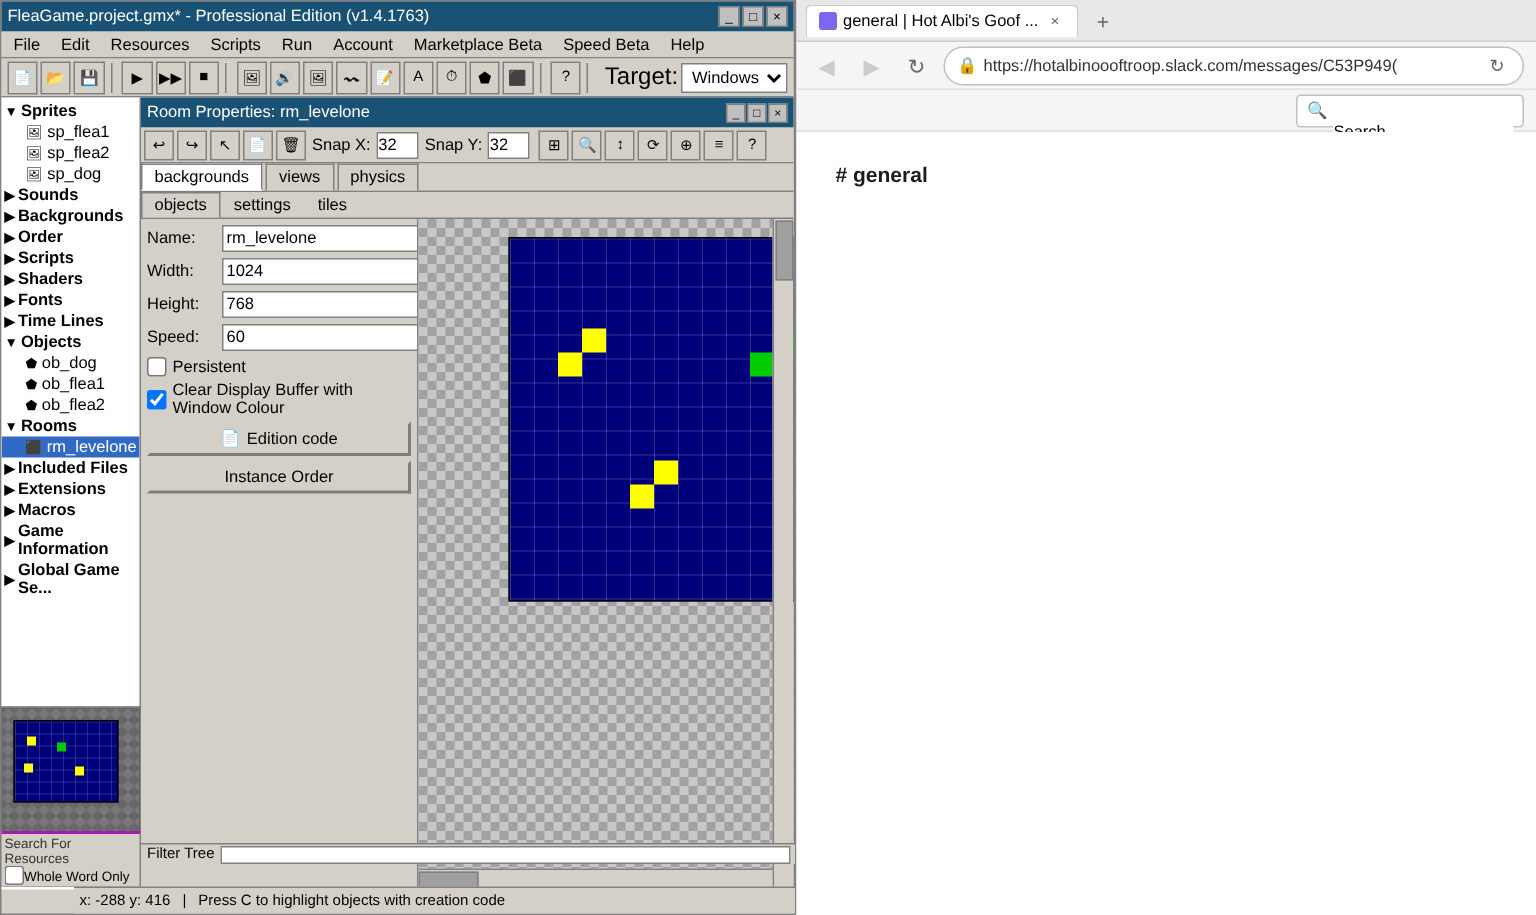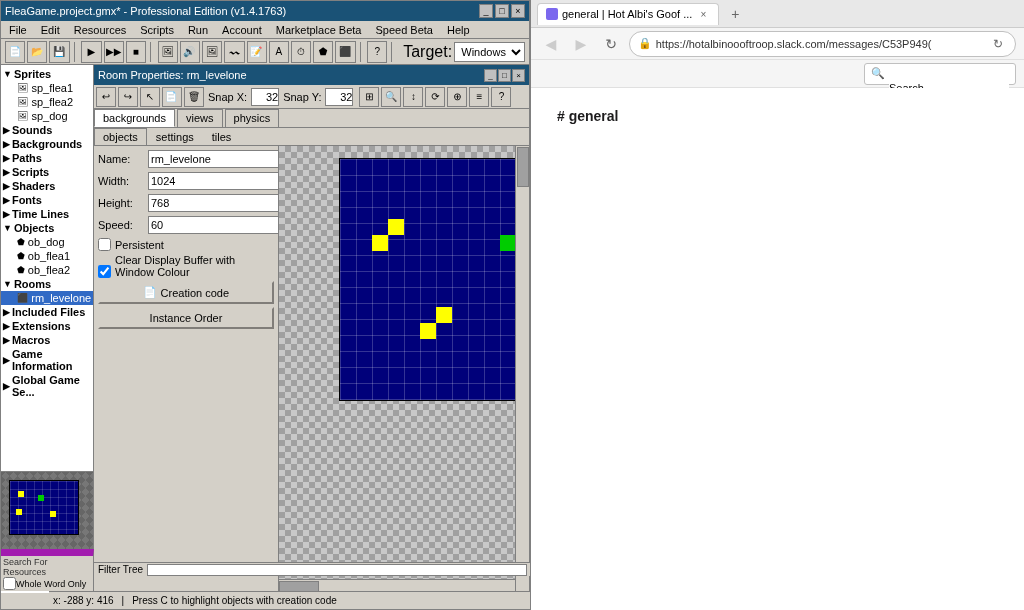--- a/index.html
+++ b/index.html
@@ -191,21 +191,21 @@
       display: flex; align-items: center; justify-content: center;
       cursor: pointer;
       font-size: 10px;
     }
     .room-snap-label { font-size: 11px; margin: 0 2px; }
     .room-snap-input {
       width: 28px; height: 18px;
       border: 1px solid #808080;
       background: white;
       font-size: 11px;
-      text-align: right;
+      text-align: left;
     }
 
     .room-tabs {
       display: flex;
       background: #d4d0c8;
       border-bottom: 1px solid #808080;
     }
     .room-tab {
       padding: 2px 8px;
       font-size: 11px;
@@ -245,21 +245,21 @@
       height: 18px;
       border: 1px solid #808080;
       background: white;
       font-size: 11px;
       padding: 0 2px;
       flex: 1;
     }
     .prop-checkbox { margin-right: 4px; }
     .prop-check-row {
       display: flex;
-      align-items: flex-end;
+      align-items: center;
       margin-bottom: 3px;
     }
 
     .room-btn {
       display: flex;
       align-items: center;
       justify-content: center;
       background: #d4d0c8;
       border: 2px outset #d4d0c8;
       padding: 3px 6px;
@@ -527,21 +527,21 @@
       background: #d4d0c8;
     }
 
     
     .sidebar-search {
       position: absolute;
       bottom: 18px;
       left: 0;
       width: 93px;
       background: #d4d0c8;
-      border-top: 7px solid #a21caf;
+      border-top: 2px solid #a21caf;
       border-right: 1px solid #808080;
       font-size: 9px;
       padding: 1px 2px;
     }
 
     .sidebar-filter {
       position: absolute;
       bottom: 33px;
       left: 93px;
       width: calc(530px - 93px);
@@ -635,21 +635,21 @@
         <span>Sounds</span>
       </div>
 
       <div class="tree-group-header">
         <span class="tree-arrow">▶</span>
         <span>Backgrounds</span>
       </div>
 
       <div class="tree-group-header">
         <span class="tree-arrow">▶</span>
-        <span>Paths</span>
+        <span>Order</span>
       </div>
 
       <div class="tree-group-header">
         <span class="tree-arrow">▶</span>
         <span>Scripts</span>
       </div>
 
       <div class="tree-group-header">
         <span class="tree-arrow">▶</span>
         <span>Shaders</span>
@@ -786,21 +786,21 @@
           <div class="prop-check-row">
             <input type="checkbox" class="prop-checkbox" style="">
             <span>Persistent</span>
           </div>
           <div class="prop-check-row">
             <input type="checkbox" class="prop-checkbox" checked="" style="">
             <span>Clear Display Buffer with Window Colour</span>
           </div>
           <button class="room-btn">
             <span style="margin-right:4px">📄</span>
-            <span>Creation code</span>
+            <span>Edition code</span>
           </button>
           <button class="room-btn">
             <span>Instance Order</span>
           </button>
         </div>
 
         <div class="room-canvas-area">
           <div class="checkerboard"></div>
 
           <div class="room-viewport">

